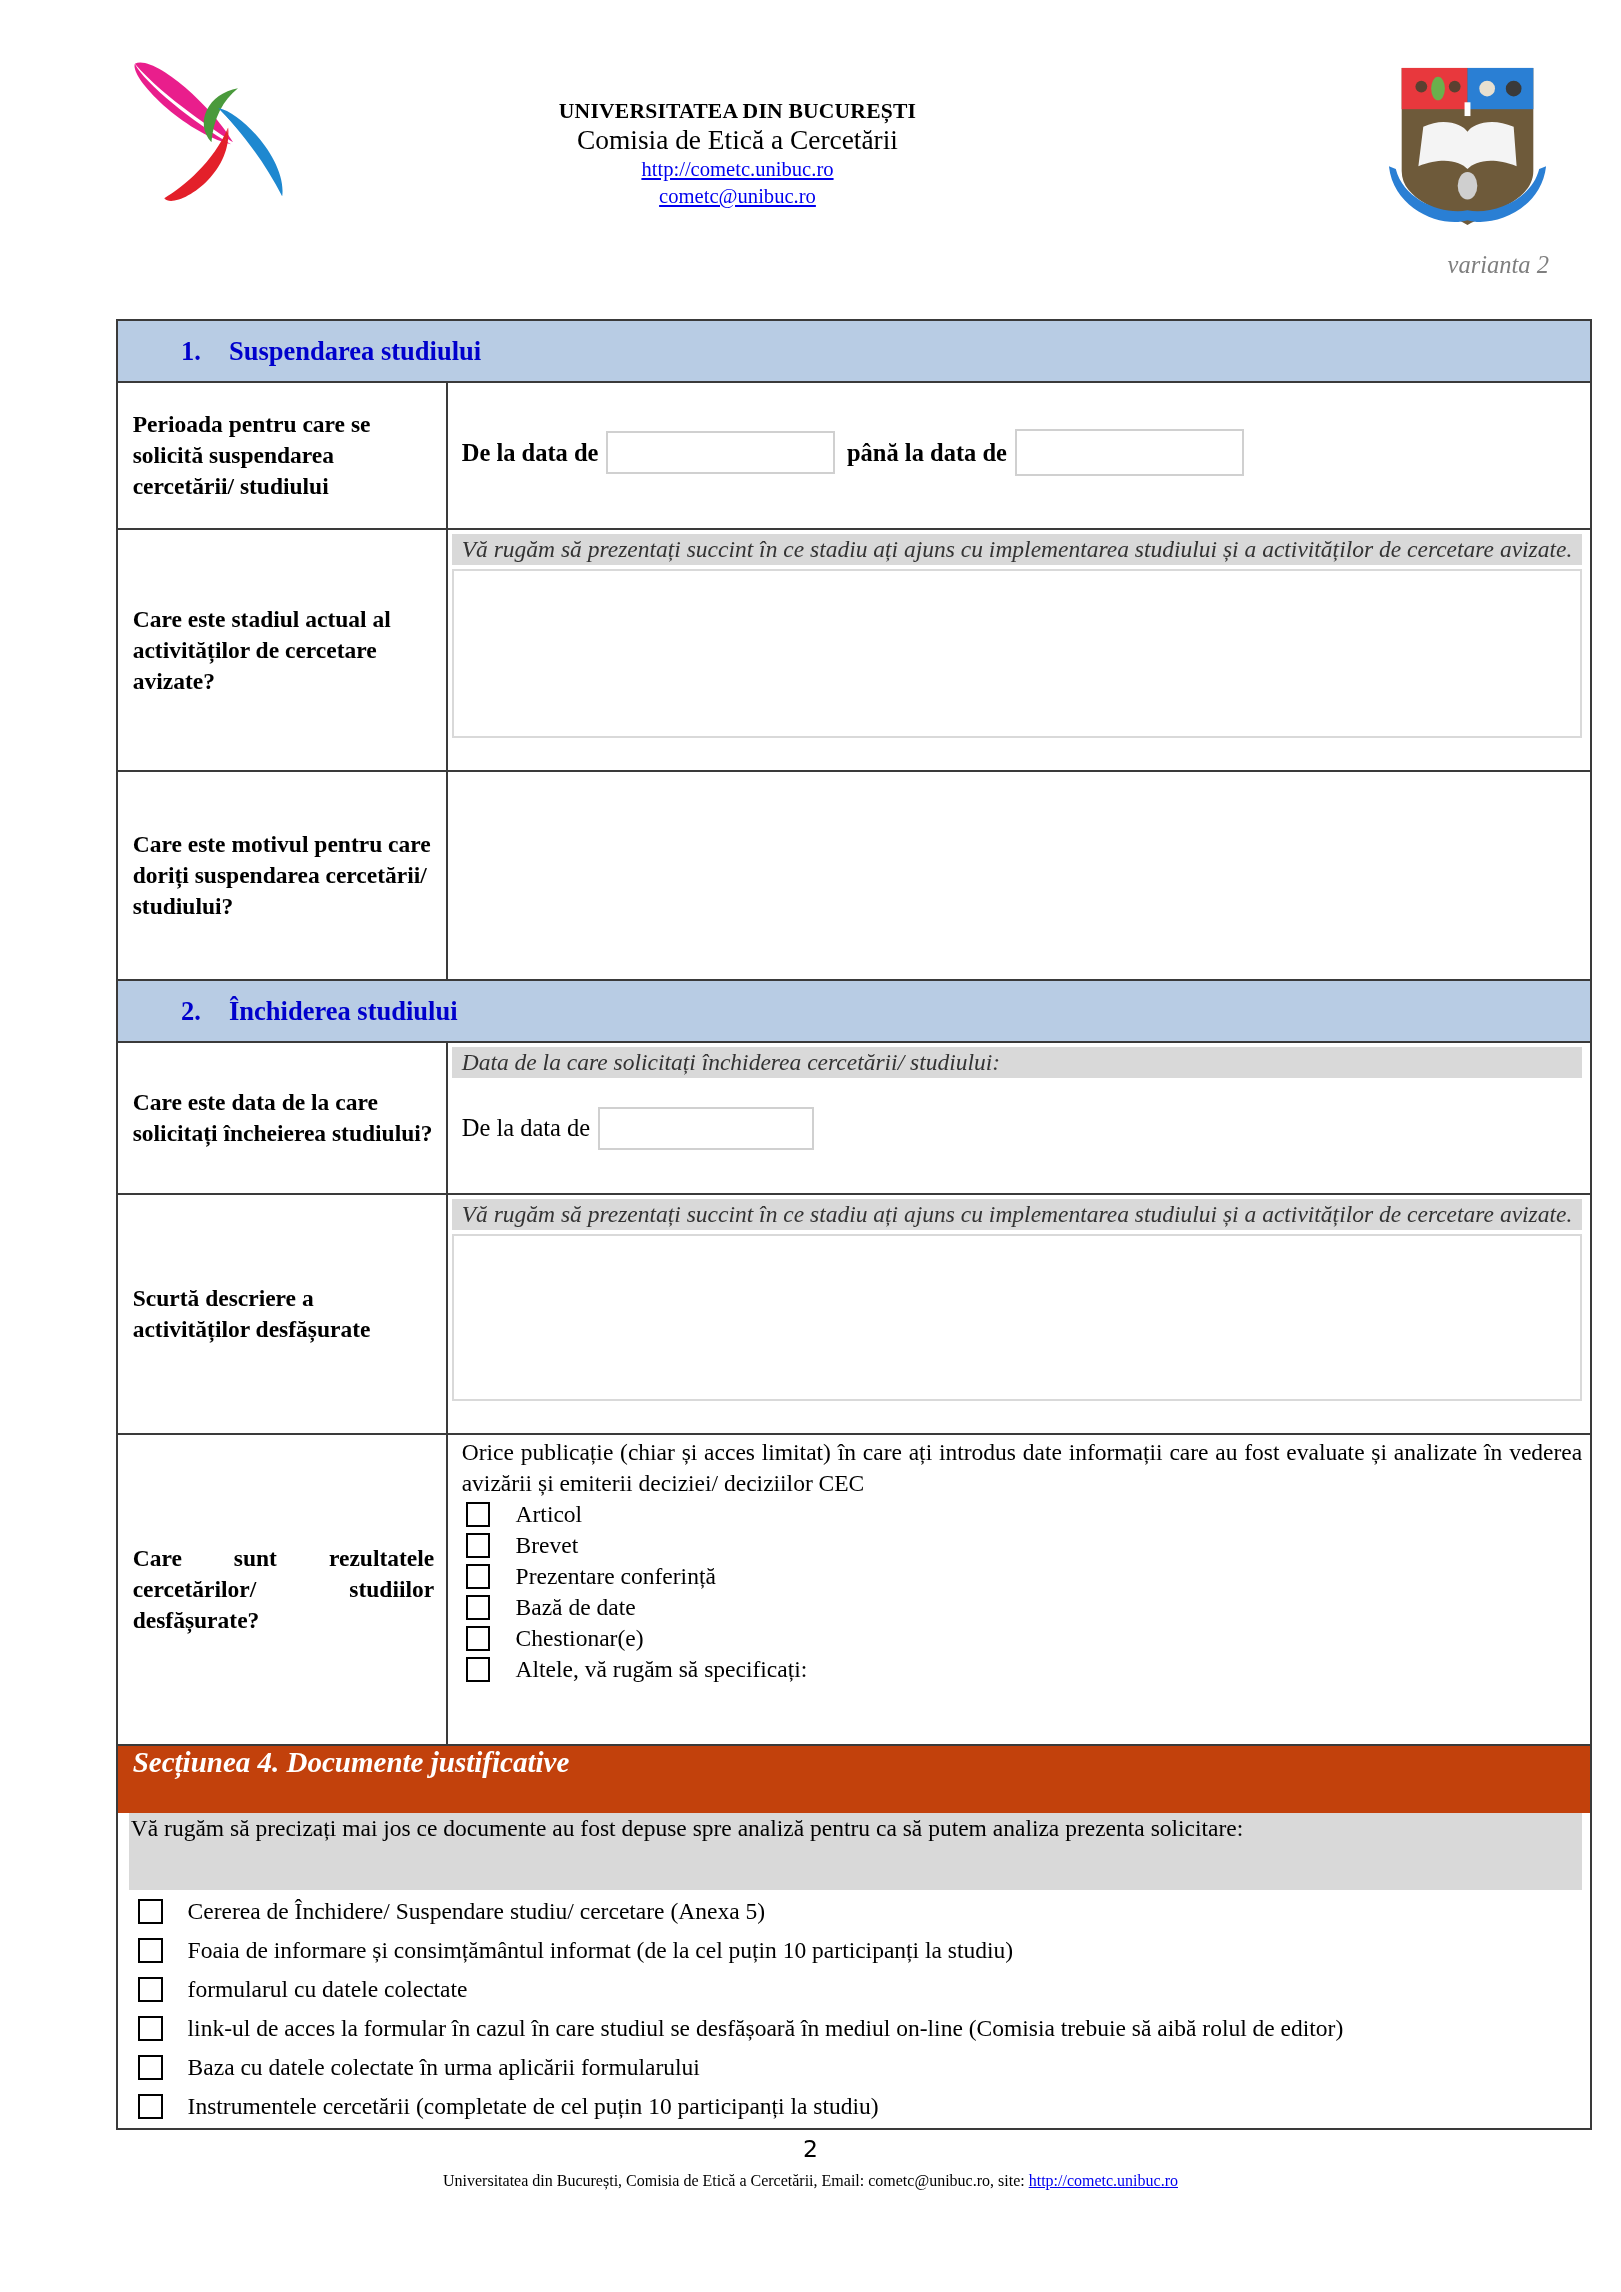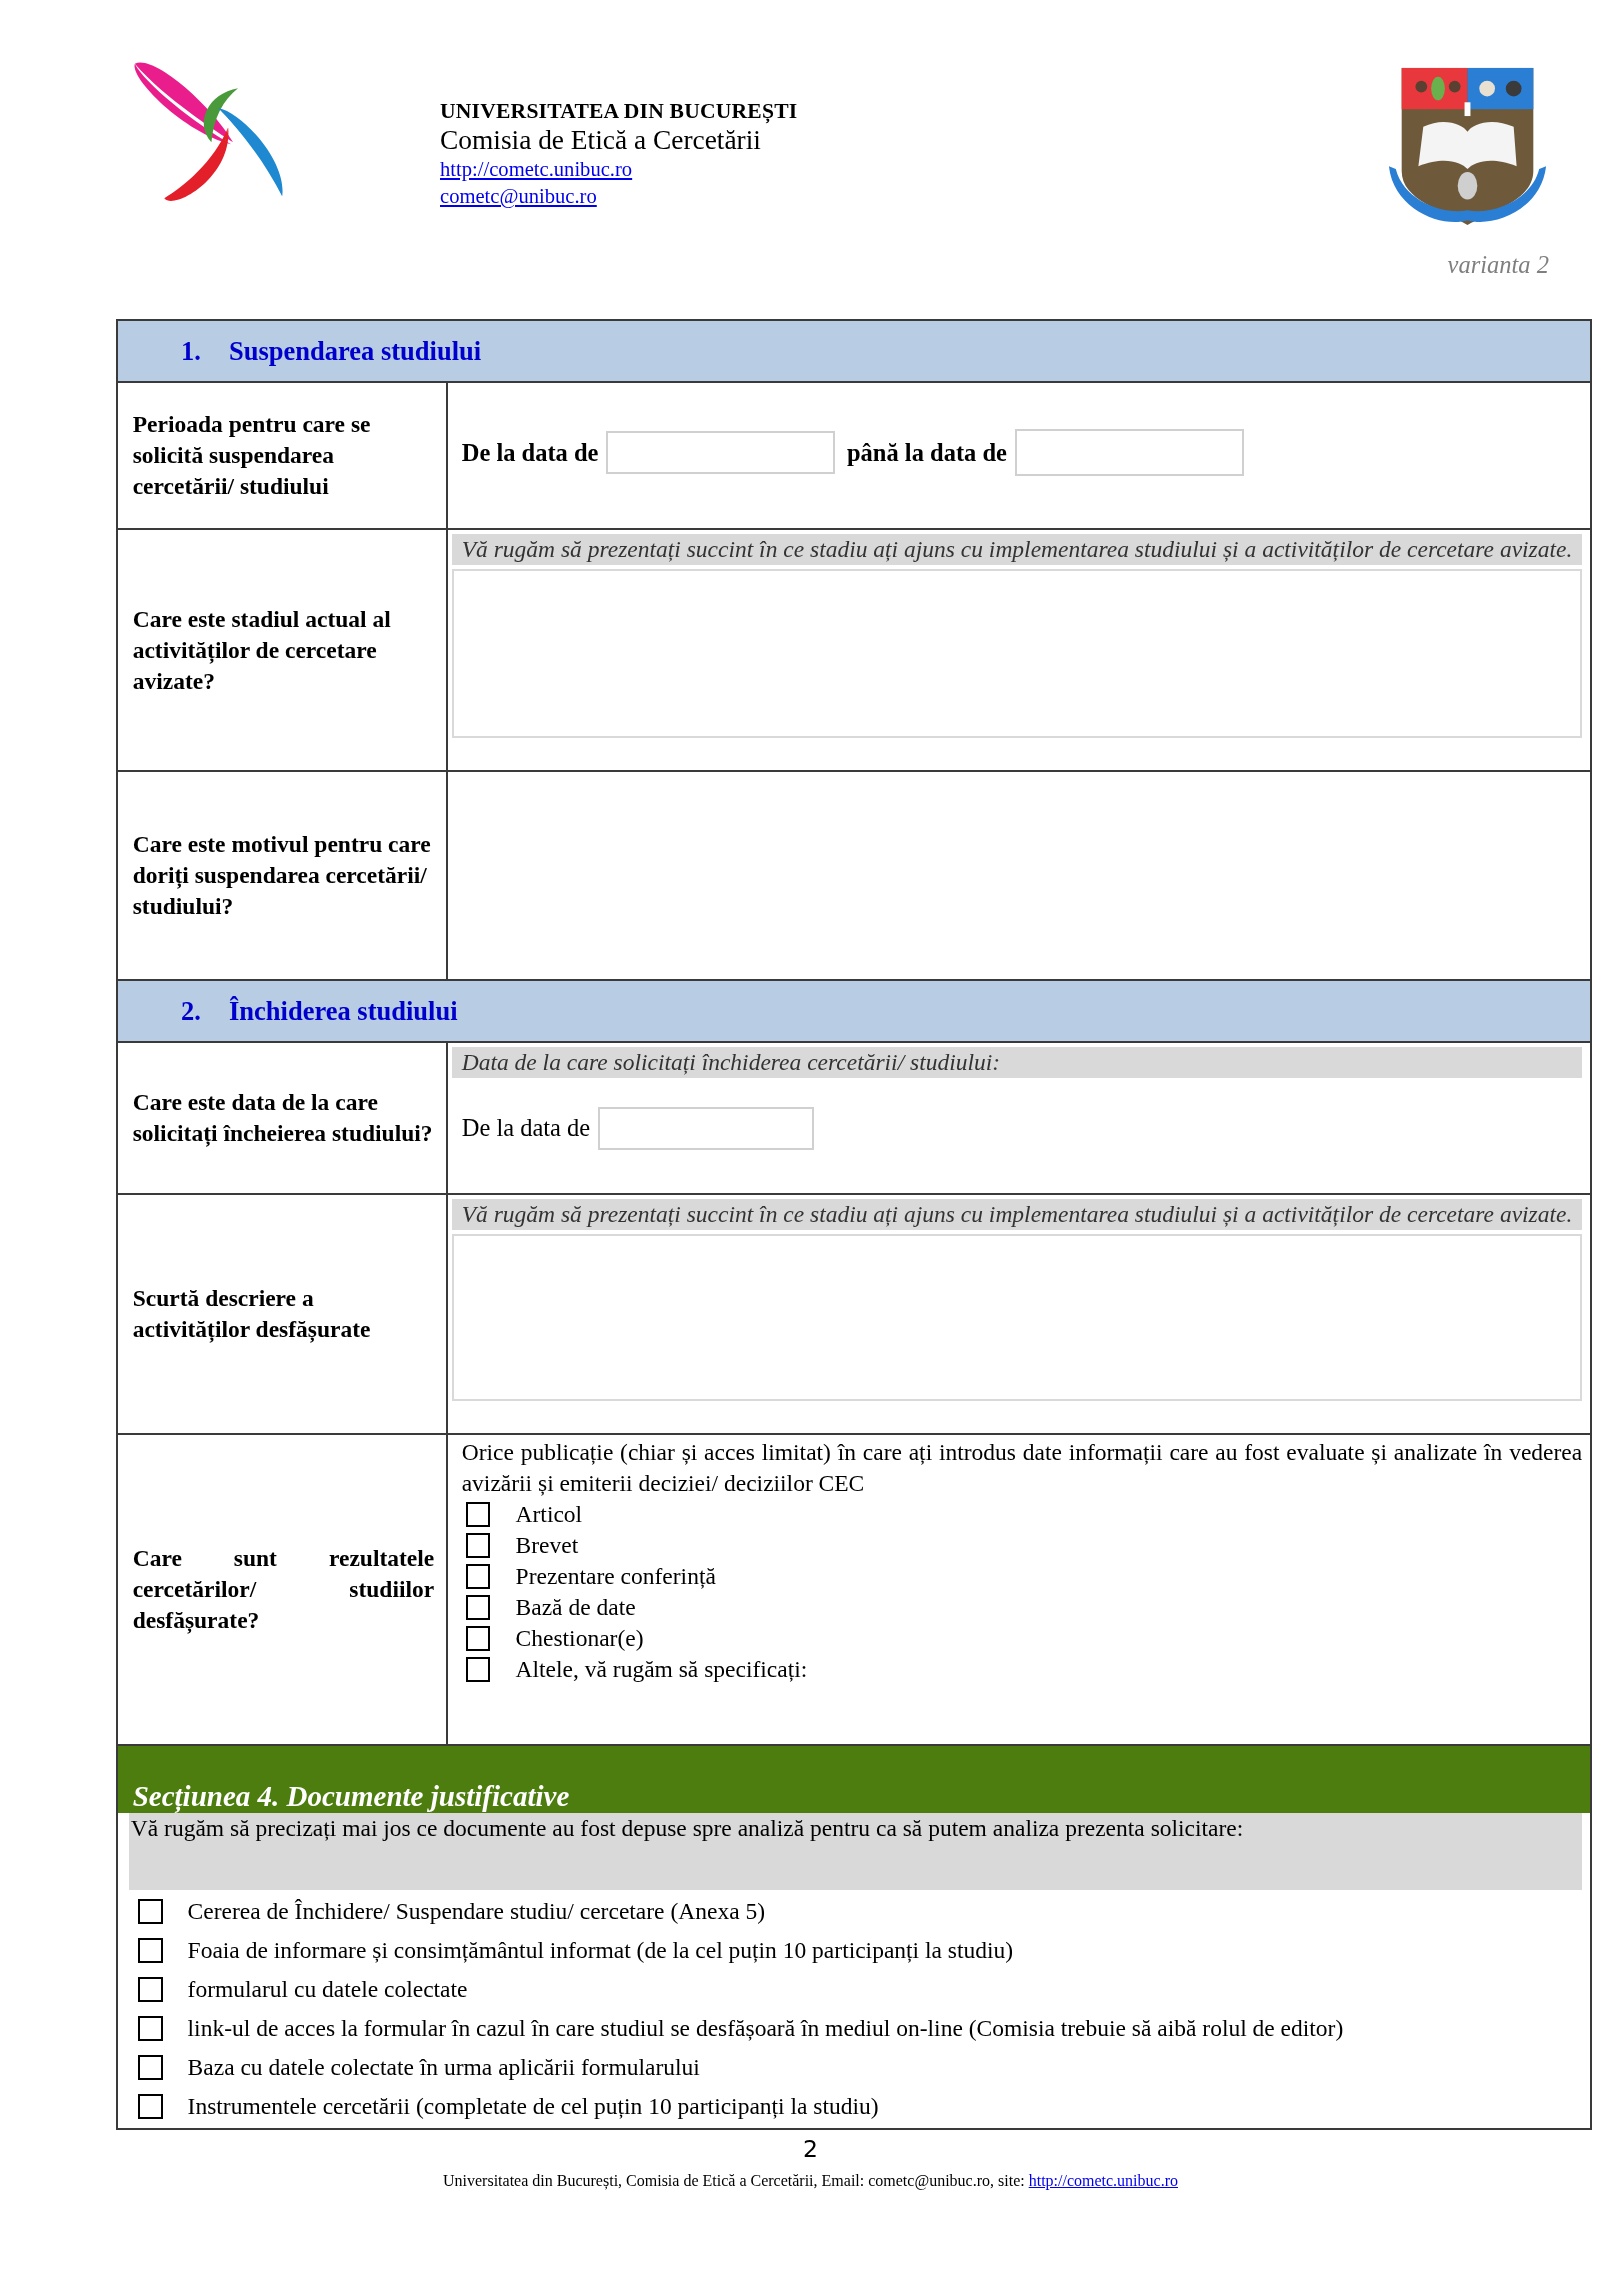--- a/index.html
+++ b/index.html
@@ -2,21 +2,21 @@
 <html><head>
 <meta charset="utf-8">
 <style>
   html, body { margin:0; padding:0; background:#ffffff; }
   body { width:1621px; height:2293px; position:relative; font-family:"Liberation Serif", serif; color:#000; overflow:hidden; }
   a { color:#0000ee; text-decoration:underline; }
 
   .header { position:absolute; left:0; top:0; width:1621px; height:294px; }
   .logo-left { position:absolute; left:125px; top:49px; width:167px; height:167px; }
   .logo-right { position:absolute; left:1384px; top:63px; width:167px; height:167px; }
-  .title-block { position:absolute; left:440px; top:98px; width:539px; line-height:27.4px; }
+  .title-block { position:absolute; left:468px; top:98px; width:539px; text-align:center; line-height:27.4px; }
   .title-main { font-weight:bold; font-size:21.6px; letter-spacing:0.2px; }
   .title-sub { font-size:27.4px; line-height:31px; }
   .title-link { font-size:20.6px; line-height:26.5px; display:block; }
   .variant { position:absolute; right:72px; top:251px; font-style:italic; font-size:24.5px; color:#7f7f7f; }
 
   .form { position:absolute; left:116px; top:319px; width:1476px; border:2px solid #3a3a3a; border-bottom:none; box-sizing:border-box; }
   .sec-head { background:#b8cce4; color:#0000cc; font-weight:bold; font-size:26.5px; height:62px; display:flex; align-items:center; padding-left:63px; border-bottom:2px solid #3a3a3a; box-sizing:border-box; }
   .sec-head .num { display:inline-block; width:48px; }
   .row { display:flex; border-bottom:2px solid #3a3a3a; box-sizing:border-box; }
   .row .label { width:330px; flex:none; border-right:2px solid #3a3a3a; box-sizing:border-box; padding:0 11.8px 0 14.7px; display:flex; align-items:center; font-weight:bold; font-size:23.5px; line-height:31px; }
@@ -25,21 +25,21 @@
   .hint { background:#d9d9d9; font-style:italic; font-size:23.5px; line-height:31px; padding:0 3.9px 0 9.8px; color:#333; }
   .textarea { border:2.9px solid #d9d9d9; box-sizing:border-box; background:#fff; margin-top:3.9px; }
   .date-input { display:inline-block; width:229px; height:43px; border:2.9px solid #d0d0d0; box-sizing:border-box; vertical-align:middle; background:#fff; }
   .date-line { font-size:24.5px; display:flex; align-items:center; gap:7.8px; padding-left:9.8px; }
   .date-line .bold { font-weight:bold; }
   .cb { display:inline-block; width:24.5px; height:24.5px; border:2px solid #000; box-sizing:border-box; vertical-align:middle; background:#fff; }
   .cb-item { display:flex; align-items:center; font-size:23.5px; line-height:31px; height:31px; padding-left:13.7px; }
   .cb-item .cb { margin-right:25.5px; }
   .para { font-size:23.5px; line-height:31px; padding-left:9.8px; text-align:justify; }
 
-  .sec4-head { background:#4d7c0f; color:#fff; font-style:italic; font-weight:bold; font-size:29px; height:69px; display:flex; align-items:flex-end; padding-left:14.7px; box-sizing:border-box; border-top:2px solid #3a3a3a; }
+  .sec4-head { background:#c2410c; color:#fff; font-style:italic; font-weight:bold; font-size:29px; height:69px; display:flex; align-items:flex-start; padding-left:14.7px; box-sizing:border-box; border-top:2px solid #3a3a3a; }
   .sec4-body { border-bottom:2px solid #3a3a3a; padding:0 0 0 0; box-sizing:border-box; }
   .sec4-hint { background:#d9d9d9; margin:0 7.8px 0 10.8px; height:77px; font-size:23.5px; line-height:31px; padding:0 3.9px 0 2px; }
   .doc-item { display:flex; align-items:center; font-size:23.5px; height:39px; padding-left:19.6px; }
   .doc-item .cb { width:25.5px; height:25.5px; margin-right:24.5px; }
 
   .footer { position:absolute; left:0; width:1621px; text-align:center; }
   .page-num { top:2135px; font-family:"DejaVu Sans", sans-serif; font-size:23.5px; }
   .footer-line { top:2172px; font-size:16px; }
 </style>
 </head>

